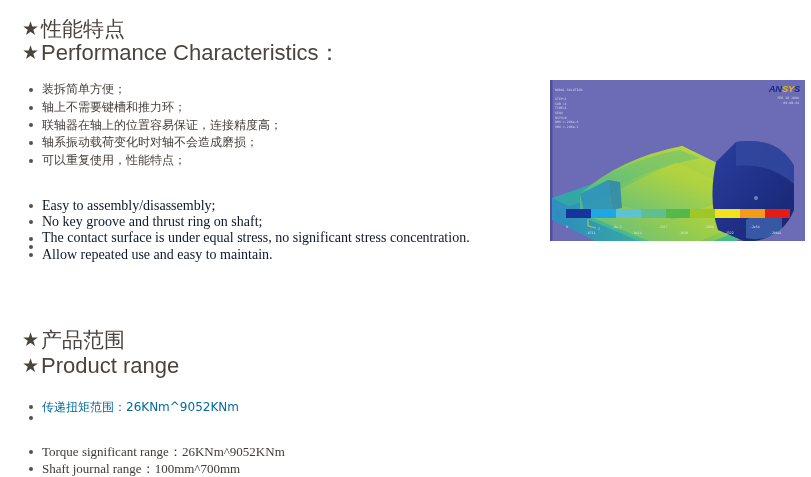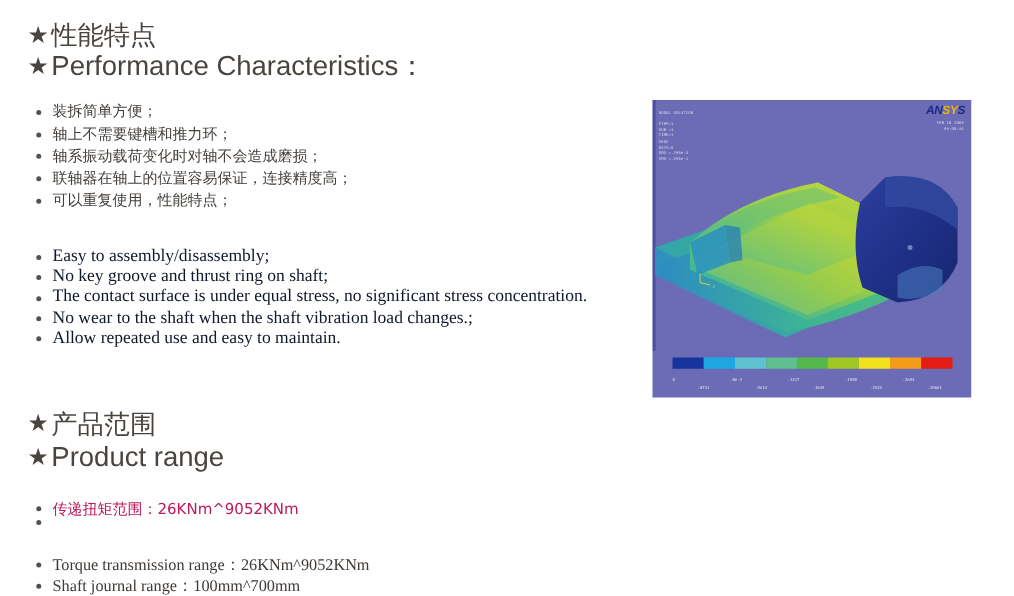--- a/index.html
+++ b/index.html
@@ -74,21 +74,21 @@
   }
   .en-list li {
     font-size: 14px;
     line-height: 16.2px;
     color: #0f172a;
     font-family: "Liberation Serif", "DejaVu Serif", serif;
   }
   .spec-cn li {
     font-size: 12px;
     line-height: 22px;
-    color: #be185d;
+    color: #0369a1;
     font-family: "DejaVu Sans", "Liberation Sans", sans-serif;
   }
   .spec-en li {
     font-size: 13px;
     line-height: 17px;
     color: #3f3a36;
     font-family: "Liberation Serif", "DejaVu Serif", serif;
   }
 
   
@@ -98,24 +98,24 @@
   #perf-en-list { position: absolute; left: 29px; top: 198px; }
 
   #range-head-cn { position: absolute; left: 22px; top: 327px; }
   #range-head-en { position: absolute; left: 22px; top: 352px; }
   #range-cn-list { position: absolute; left: 29px; top: 396px; }
   #range-en-list { position: absolute; left: 29px; top: 443px; }
 
   
   #fea-figure {
     position: absolute;
-    left: 522px;
+    left: 550px;
     top: 80px;
     width: 255px;
-    height: 238px;
+    height: 161px;
     background: #6b6cb5;
     overflow: hidden;
   }
   #fea-canvas {
     display: block;
     width: 255px;
     height: 201px;
   }
   .fea-text {
     position: absolute;
@@ -182,48 +182,47 @@
     <li>
       <span class="dot"></span>
       <span>装拆简单方便；</span>
     </li>
     <li>
       <span class="dot"></span>
       <span>轴上不需要键槽和推力环；</span>
     </li>
     <li>
       <span class="dot"></span>
+      <span>联轴器在轴上的位置容易保证，连接精度高；</span>
+    </li>
+    <li>
+      <span class="dot"></span>
       <span>轴系振动载荷变化时对轴不会造成磨损；</span>
     </li>
     <li>
       <span class="dot"></span>
-      <span>联轴器在轴上的位置容易保证，连接精度高；</span>
-    </li>
-    <li>
-      <span class="dot"></span>
       <span>可以重复使用，性能特点；</span>
     </li>
   </ul>
 
   <ul id="perf-en-list" class="blist en-list">
     <li>
       <span class="dot"></span>
       <span>Easy to assembly/disassembly;</span>
     </li>
     <li>
       <span class="dot"></span>
       <span>No key groove and thrust ring on shaft;</span>
     </li>
     <li>
       <span class="dot"></span>
       <span>The contact surface is under equal stress, no significant stress concentration.</span>
     </li>
     <li>
       <span class="dot"></span>
-      <span>No wear to the shaft when the shaft vibration load changes.;</span>
     </li>
     <li>
       <span class="dot"></span>
       <span>Allow repeated use and easy to maintain.</span>
     </li>
   </ul>
 
   <div id="range-head-cn" class="section-head head-cn">
     <span class="star">★</span><span>产品范围</span>
   </div>
@@ -238,21 +237,21 @@
       <span>传递扭矩范围：26KNm^9052KNm</span>
     </li>
     <li>
       <span class="dot"></span>
     </li>
   </ul>
 
   <ul id="range-en-list" class="blist spec-en">
     <li>
       <span class="dot"></span>
-      <span>Torque transmission range：26KNm^9052KNm</span>
+      <span>Torque significant range：26KNm^9052KNm</span>
     </li>
     <li>
       <span class="dot"></span>
       <span>Shaft journal range：100mm^700mm</span>
     </li>
   </ul>
 
   <div id="fea-figure">
 
     <svg id="fea-canvas" viewBox="0 0 255 201" preserveAspectRatio="none">

